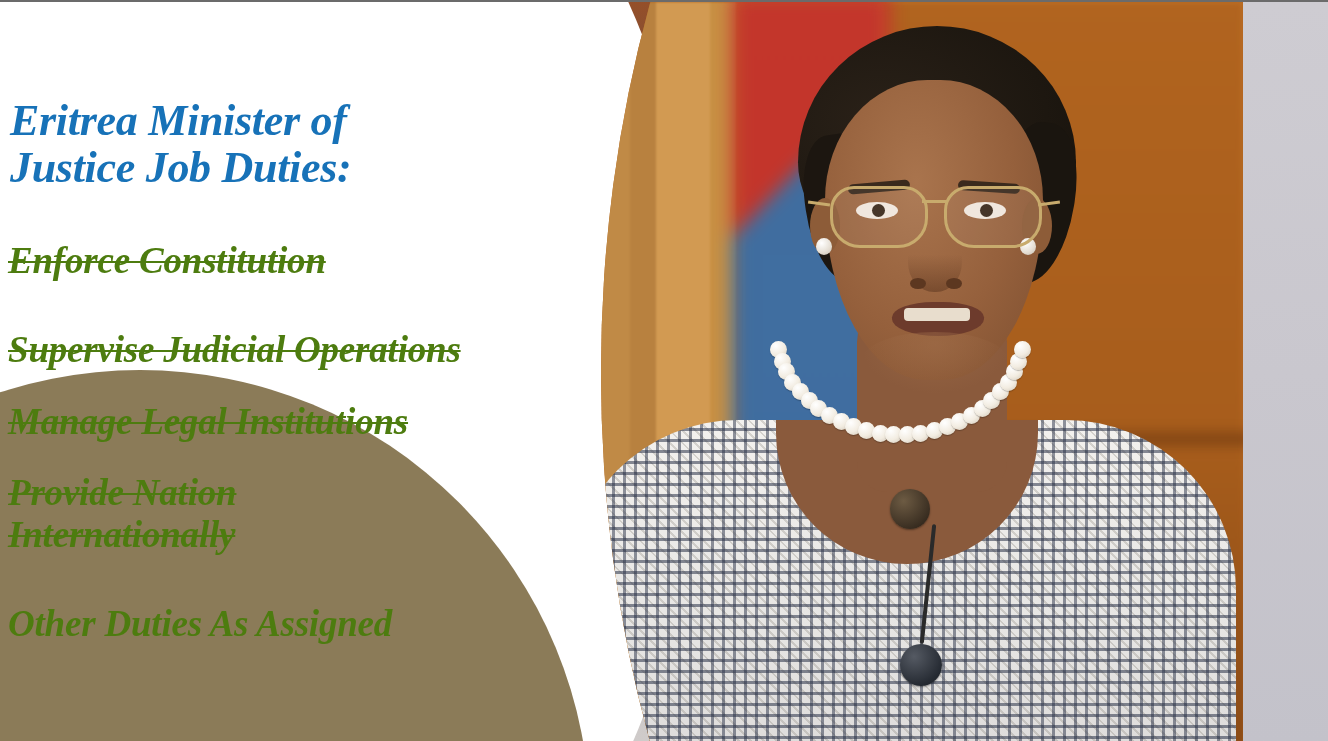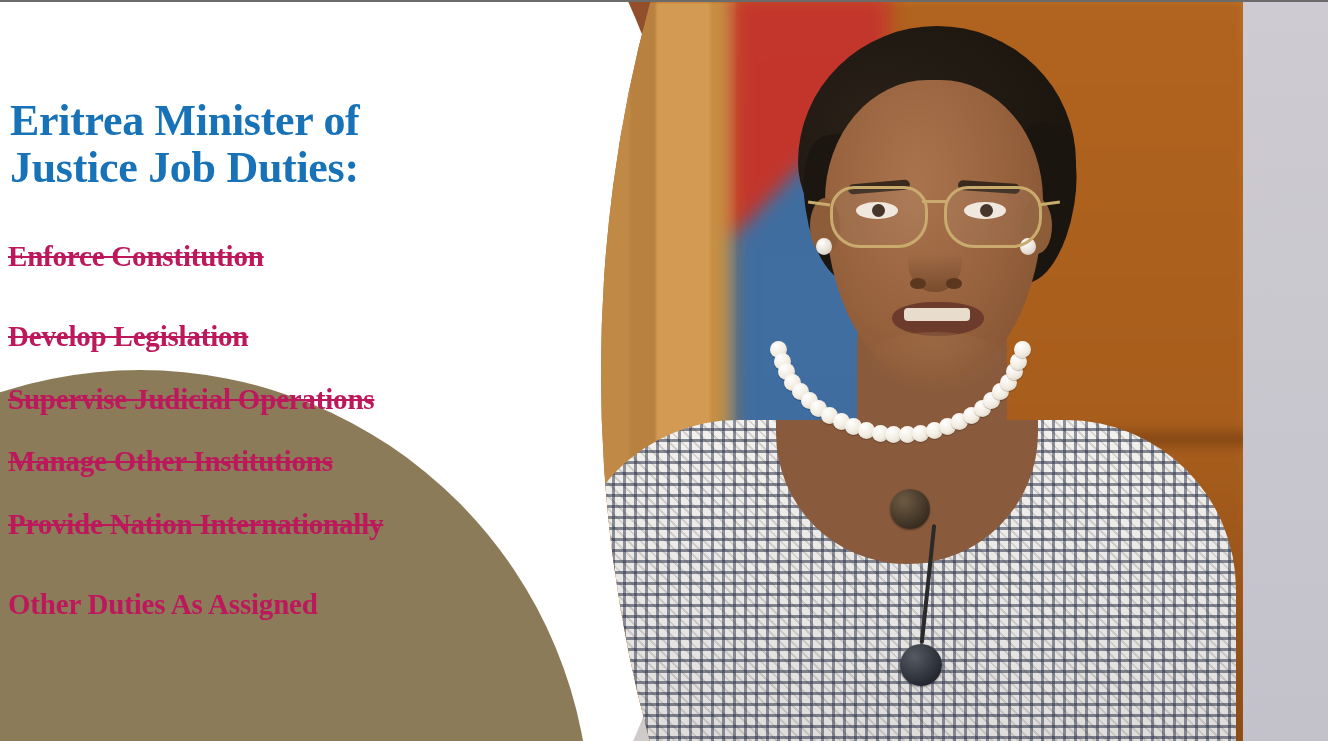--- a/index.html
+++ b/index.html
@@ -6,20 +6,21 @@
   body{
     width:1328px;height:741px;overflow:hidden;
     background:#ffffff;
     font-family:"Liberation Serif","DejaVu Serif",serif;
   }
   #slide{
     position:relative;width:1328px;height:741px;overflow:hidden;
     background:#ffffff;
     border-top:2px solid #6b6b6b;
     box-sizing:border-box;
+    font-style:italic;
   }
 
   
   .band{
     position:absolute;
     left:258px;top:-130px;
     width:560px;height:1010px;
     border-radius:50% / 50%;
     background:linear-gradient(180deg,
         #c2561c 0%,
@@ -268,22 +269,22 @@
     position:absolute;left:10px;top:96px;width:440px;
     color:#1772b8;
     font-size:44px;line-height:1.06;font-weight:bold;
     letter-spacing:-.3px;
   }
   .duties{
     position:absolute;left:8px;top:238px;width:460px;
     margin:0;padding:0;list-style:none;
   }
   .duty{
-    color:#be185d;
-    font-size:29px;line-height:1.12;font-weight:bold;
+    color:#4d7c0f;
+    font-size:37px;line-height:1.12;font-weight:bold;
     margin:0 0 30px 0;
     text-decoration:line-through;
     text-decoration-thickness:2px;
     letter-spacing:-.2px;
   }
   .duty.gap-lg{margin-bottom:48px;}
   .duty.no-strike{text-decoration:none;}
 </style>
 </head>
 <body>
@@ -376,21 +377,20 @@
   <div class="right-strip"></div>
 
   <div class="text-col">
     <div class="title">
       <div>Eritrea Minister of</div>
       <div>Justice Job Duties:</div>
     </div>
 
     <ul class="duties" id="duties-list">
         <li class="duty gap-lg">Enforce Constitution</li>
-        <li class="duty">Develop Legislation</li>
         <li class="duty">Supervise Judicial Operations</li>
-        <li class="duty">Manage Other Institutions</li>
+        <li class="duty">Manage Legal Institutions</li>
         <li class="duty gap-lg">Provide Nation Internationally</li>
         <li class="duty no-strike">Other Duties As Assigned</li>
       </ul>
   </div>
 
 </div>
 
 </body></html>

